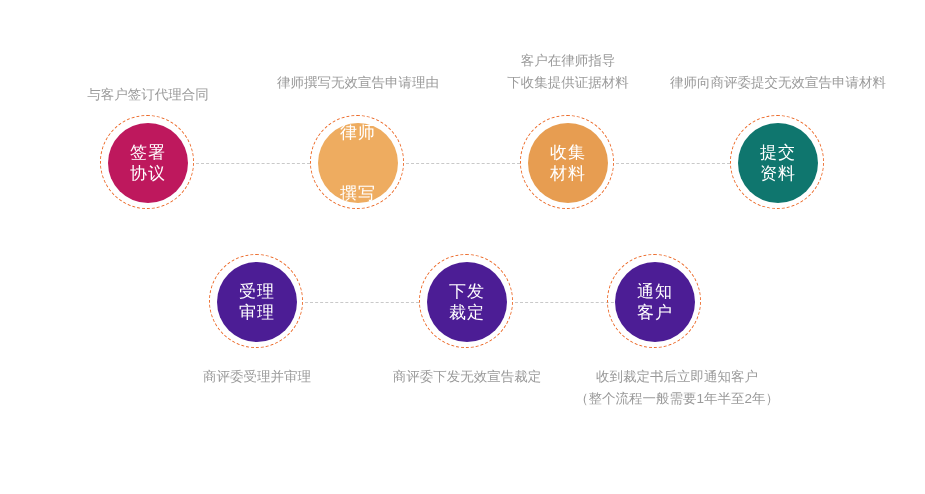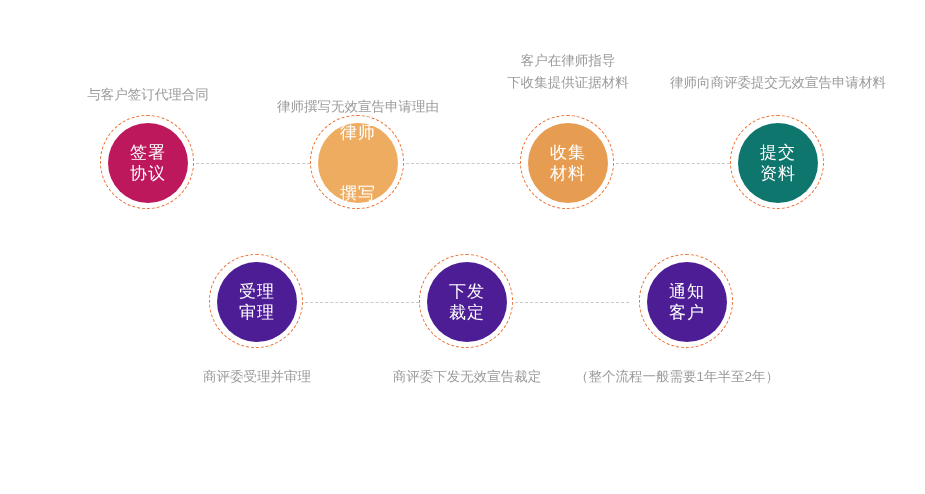--- a/index.html
+++ b/index.html
@@ -98,21 +98,21 @@
   <div class="connector" style="left:196px; top:163px; width:114px;"></div>
   <div class="connector" style="left:406px; top:163px; width:114px;"></div>
   <div class="connector" style="left:616px; top:163px; width:114px;"></div>
 
   <div class="connector" style="left:305px; top:302px; width:114px;"></div>
   <div class="connector" style="left:515px; top:302px; width:114px;"></div>
 
   <div class="caption" style="left:48px; top:84px; width:200px;">
     <span class="cline">与客户签订代理合同</span>
   </div>
-  <div class="caption" style="left:238px; top:72px; width:240px;margin-top:24px;">
+  <div class="caption" style="left:238px; top:72px; width:240px;">
     <span class="cline">律师撰写无效宣告申请理由</span>
   </div>
   <div class="caption" style="left:448px; top:50px; width:240px;">
     <span class="cline">客户在律师指导</span>
     <span class="cline">下收集提供证据材料</span>
   </div>
   <div class="caption" style="left:618px; top:72px; width:320px;">
     <span class="cline">律师向商评委提交无效宣告申请材料</span>
   </div>
 
@@ -157,31 +157,32 @@
   </div>
 
   <div class="node" style="left:467px; top:302px;">
     <div class="ring"></div>
     <div class="disc disc-b">
       <span class="line">下发</span>
       <span class="line">裁定</span>
     </div>
   </div>
 
-  <div class="node" style="left:687px; top:302px;">
+  <div class="node" style="left:655px; top:302px;">
     <div class="ring"></div>
     <div class="disc disc-b">
       <span class="line">通知</span>
       <span class="line">客户</span>
     </div>
   </div>
 
   <div class="caption" style="left:157px; top:366px; width:200px;">
     <span class="cline">商评委受理并审理</span>
   </div>
   <div class="caption" style="left:347px; top:366px; width:240px;">
     <span class="cline">商评委下发无效宣告裁定</span>
   </div>
   <div class="caption" style="left:537px; top:366px; width:280px;">
+    <span class="cline">收到裁定书后立即通知客户</span>
     <span class="cline">（整个流程一般需要1年半至2年）</span>
   </div>
 
 </div>
 
 </body></html>

